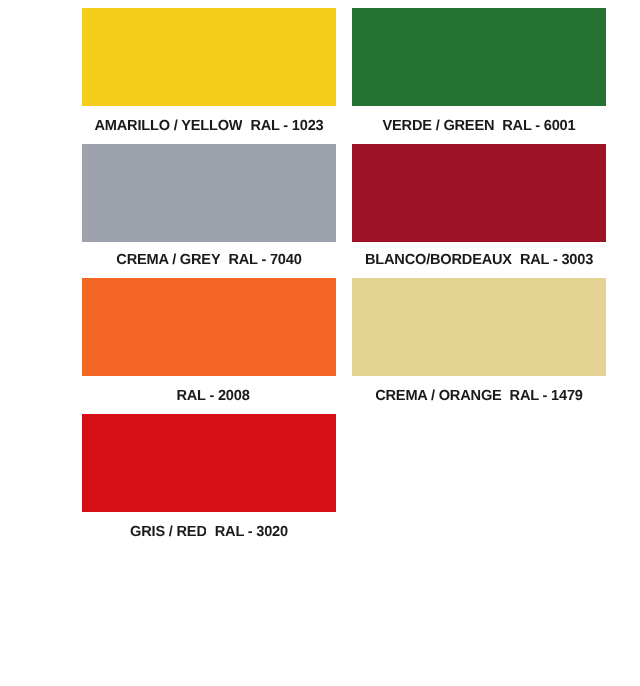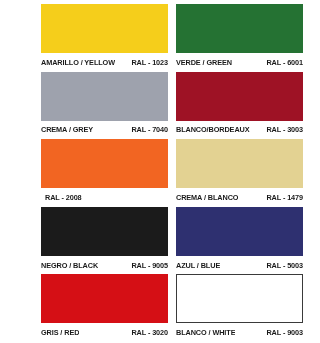--- a/index.html
+++ b/index.html
@@ -35,21 +35,21 @@
     width: 100%;
     box-sizing: border-box;
   }
   .swatch-chip.bordered {
     border: 1px solid #3a3a3a;
   }
   .swatch-caption {
     height: 18.6px;
     display: flex;
     align-items: center;
-    justify-content: space-between;
+    justify-content: center;
     font-size: 7.3px;
     font-weight: bold;
     letter-spacing: -0.1px;
     color: #1a1a1a;
     font-family: "Liberation Sans", sans-serif;
     white-space: nowrap;
     overflow: hidden;
   }
   .swatch-name {
     flex: 0 1 auto;
@@ -103,53 +103,30 @@
   <div class="swatch-row">
     <div class="swatch-cell">
       <div class="swatch-chip" style="background-color: rgb(242, 101, 34);"></div>
       <div class="swatch-caption">
         <span class="swatch-code">RAL - 2008</span>
       </div>
     </div>
     <div class="swatch-cell">
       <div class="swatch-chip" style="background-color: rgb(227, 210, 146);"></div>
       <div class="swatch-caption">
-        <span class="swatch-name">CREMA / BLANCO</span>
+        <span class="swatch-name">CREMA / ORANGE</span>
         <span class="swatch-code">RAL - 1479</span>
       </div>
     </div>
   </div>
 
-  <div class="swatch-row">
-    <div class="swatch-cell">
-      <div class="swatch-chip" style="background-color: rgb(27, 27, 27);"></div>
-      <div class="swatch-caption">
-        <span class="swatch-name">NEGRO / BLACK</span>
-        <span class="swatch-code">RAL - 9005</span>
-      </div>
-    </div>
-    <div class="swatch-cell">
-      <div class="swatch-chip" style="background-color: rgb(46, 48, 112);"></div>
-      <div class="swatch-caption">
-        <span class="swatch-name">AZUL / BLUE</span>
-        <span class="swatch-code">RAL - 5003</span>
-      </div>
-    </div>
-  </div>
 
   <div class="swatch-row">
     <div class="swatch-cell">
       <div class="swatch-chip" style="background-color: rgb(213, 15, 21);"></div>
       <div class="swatch-caption">
         <span class="swatch-name">GRIS / RED</span>
         <span class="swatch-code">RAL - 3020</span>
       </div>
     </div>
-    <div class="swatch-cell">
-      <div class="swatch-chip bordered" style="background-color: rgb(255, 255, 255);"></div>
-      <div class="swatch-caption">
-        <span class="swatch-name">BLANCO / WHITE</span>
-        <span class="swatch-code">RAL - 9003</span>
-      </div>
-    </div>
   </div>
 
 </div>
 
 </body></html>

